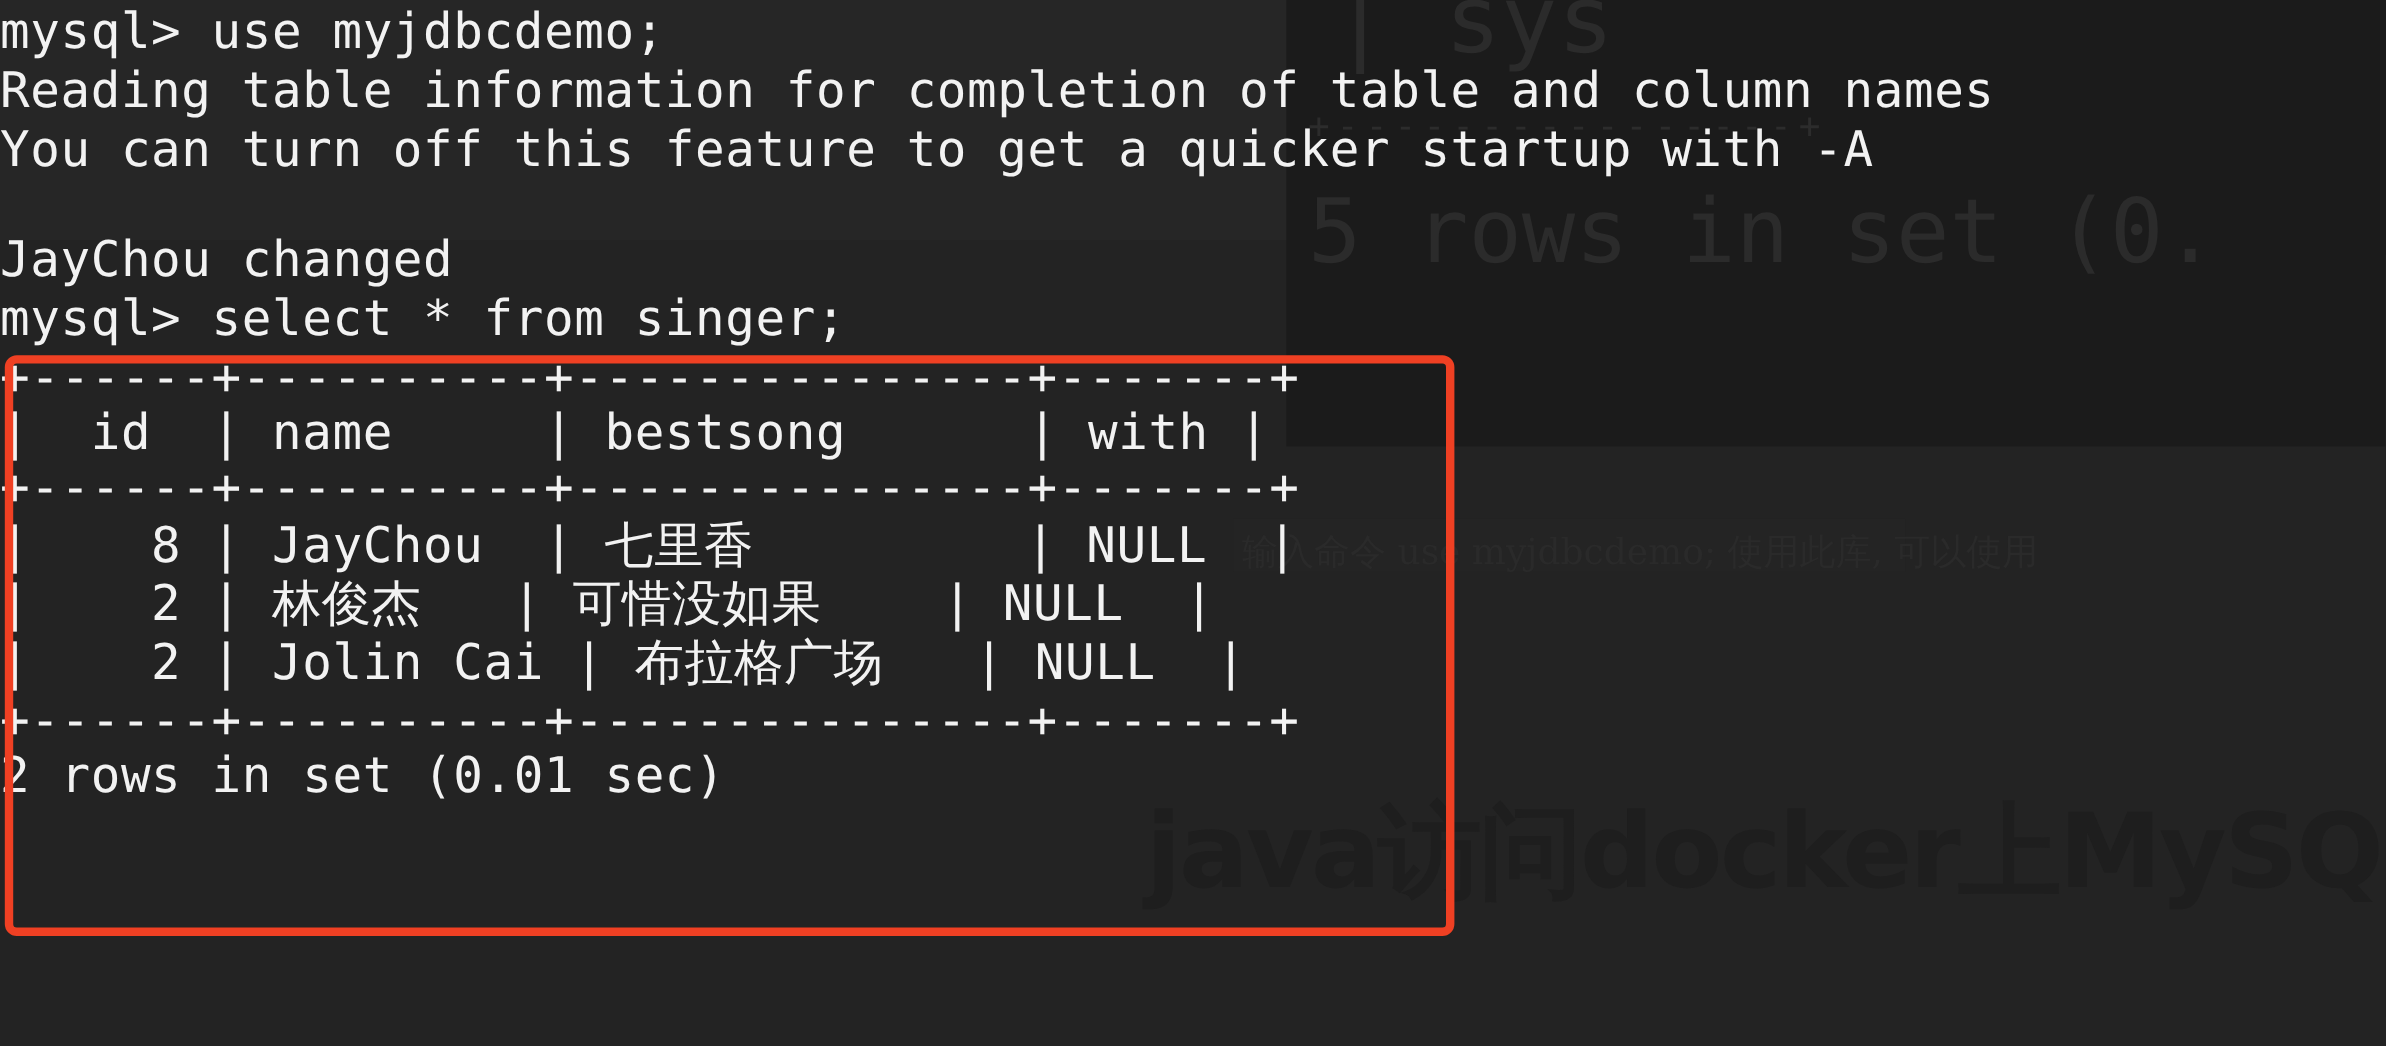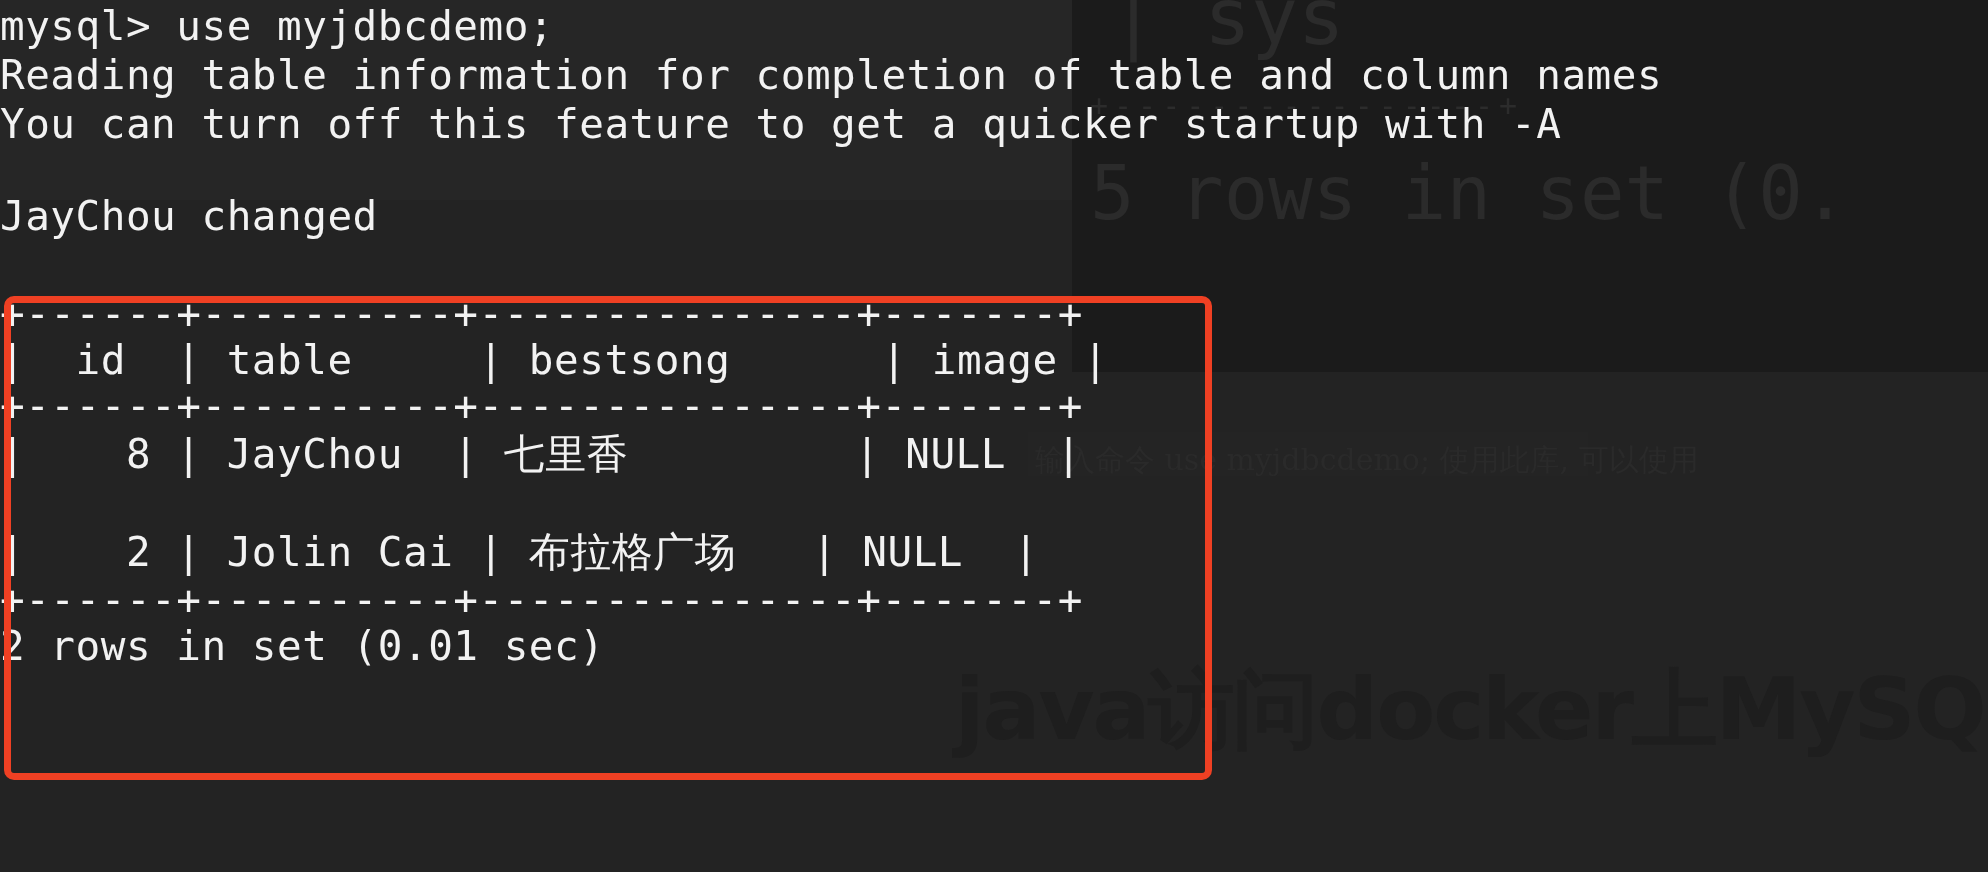--- a/index.html
+++ b/index.html
@@ -135,26 +135,28 @@
   <div id="ghost-hint-box"></div>
   <div class="ghost" id="ghost-hint">输入命令 use myjdbcdemo; 使用此库, 可以使用</div>
 
   <div class="ghost" id="ghost-watermark">java访问docker上MySQL</div>
 
   <div id="terminal">
     <div class="tline" style="top:2px">mysql&gt; use myjdbcdemo;</div>
     <div class="tline" style="top:100px">You can turn off this feature to get a quicker startup with -A</div>
     <div class="tline" style="top:51px">Reading table information for completion of table and column names</div>
     <div class="tline" style="top:192px">JayChou changed</div>
+    <div class="tline" style="top:241px">mysql&gt; select * from singer;</div>
 
     <div class="tline" style="top:290px">+------+----------+---------------+-------+</div>
-    <div class="tline" style="top:336px">|  id  | table     | bestsong      | image |</div>
+    <div class="tline" style="top:336px">|  id  | name     | bestsong      | with |</div>
     <div class="tline" style="top:382px">+------+----------+---------------+-------+</div>
 
     <div class="tline" style="top:430px">|    8 | JayChou  | 七里香         | NULL  |</div>
+    <div class="tline" style="top:479px">|    2 | 林俊杰   | 可惜没如果    | NULL  |</div>
     <div class="tline" style="top:528px">|    2 | Jolin Cai | 布拉格广场   | NULL  |</div>
 
     <div class="tline" style="top:576px">+------+----------+---------------+-------+</div>
     <div class="tline" style="top:622px">2 rows in set (0.01 sec)</div>
   </div>
 
   <div id="annotation-box"></div>
 
 </div>
 

